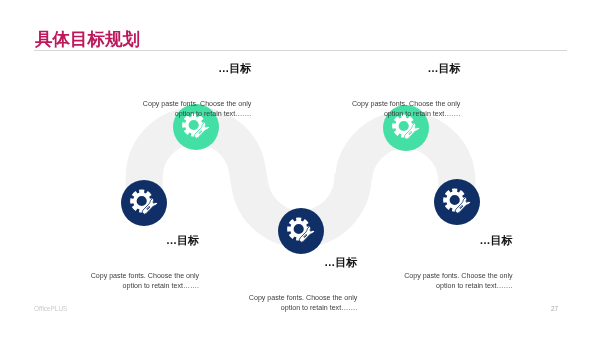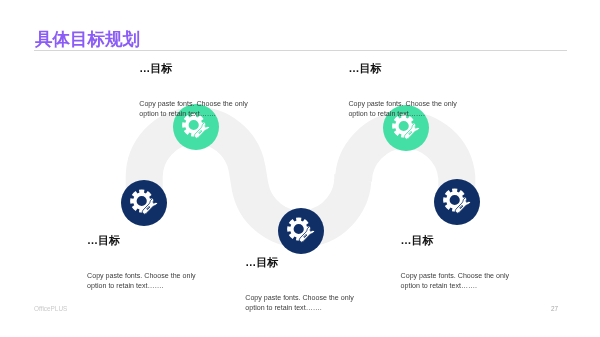--- a/index.html
+++ b/index.html
@@ -1,29 +1,29 @@
 <!DOCTYPE html>
 <html><head>
 <meta charset="utf-8">
 <style>
   html,body{margin:0;padding:0;}
   body{width:600px;height:337px;background:#ffffff;overflow:hidden;
        font-family:"Liberation Sans","DejaVu Sans",sans-serif;}
   .slide{position:relative;width:600px;height:337px;background:#fff;overflow:hidden;}
 
   .title{position:absolute;left:35px;top:28.5px;font-size:17.5px;font-weight:bold;
-         color:#8b5cf6;line-height:20px;white-space:nowrap;}
+         color:#be185d;line-height:20px;white-space:nowrap;}
   .title-rule{position:absolute;left:34px;top:50px;width:533px;height:1.3px;background:#d6d6d6;}
 
   .wave{position:absolute;left:0;top:0;width:600px;height:337px;}
 
   .node-circle{position:absolute;border-radius:50%;width:46px;height:46px;}
   .node-circle svg{position:absolute;left:0;top:0;}
 
-  .txt{position:absolute;text-align:left;width:112px;}
+  .txt{position:absolute;text-align:right;width:112px;}
   .txt .h{font-size:11px;font-weight:bold;color:#141414;line-height:13px;}
   .txt .p{font-size:7.1px;color:#3c3c3c;line-height:10.3px;margin-top:24px;}
 
   .footer-brand{position:absolute;left:34px;top:305px;font-size:6.4px;color:#cacaca;}
   .footer-page{position:absolute;left:551px;top:305px;font-size:6.4px;color:#a8a8a8;}
 </style>
 </head>
 <body>
 
 <div class="slide">

